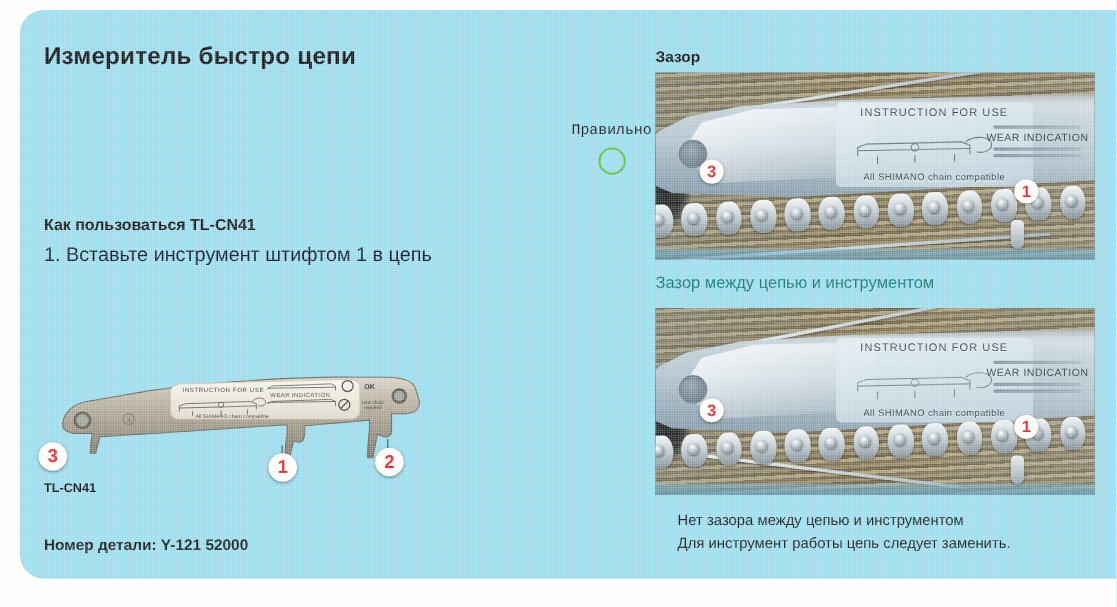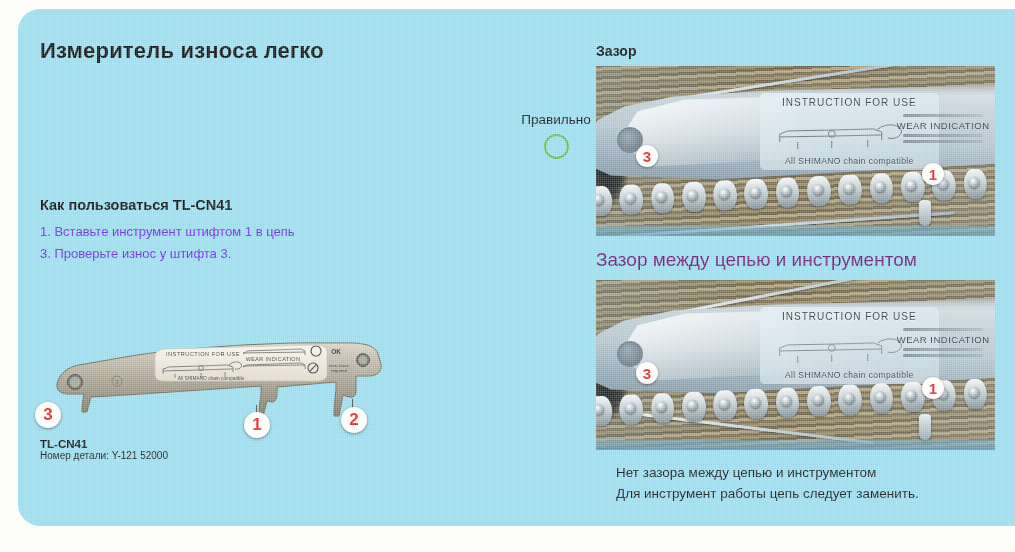--- a/index.html
+++ b/index.html
@@ -35,51 +35,51 @@
   .lead{
     position:absolute;left:22px;top:88px;
     font-size:14.5px;color:#15181a;
   }
   .howto-title{
     position:absolute;left:22px;top:188px;
     font-size:14.5px;font-weight:bold;color:#111;
   }
   .steps{
     position:absolute;left:22px;top:212px;
-    font-size:13px;color:#6d28d9;line-height:21.5px;
+    font-size:18px;color:#0f172a;line-height:21.5px;
   }
   .steps div{white-space:nowrap;}
 
   .partname{
     position:absolute;left:22px;top:429px;
     font-size:11.5px;font-weight:bold;color:#111;
   }
   .partno{
-    position:absolute;left:22px;top:441px;
-    font-size:10px;color:#15181a;
+    position:absolute;left:22px;top:478px;
+    font-size:14px;color:#15181a;font-weight:bold;
   }
 
   .eval-title{
     position:absolute;left:578px;top:34px;
     font-size:14px;font-weight:bold;color:#111;
   }
   .cap1{
     position:absolute;left:578px;top:240px;
-    font-size:19px;color:#701a75;white-space:nowrap;
+    font-size:15px;color:#0f766e;white-space:nowrap;
   }
   .cap2{
     position:absolute;left:578px;top:453px;
     font-size:13.5px;color:#15181a;line-height:21px;margin-left:20px;
   }
   .cap2 div{white-space:nowrap;}
 
   .verdict{
     position:absolute;text-align:center;
   }
-  .verdict .vlabel{font-size:13.5px;color:#15181a;white-space:nowrap;}
+  .verdict .vlabel{font-size:13.5px;color:#15181a;white-space:nowrap;font-family:Liberation Mono, monospace;}
   .verdict .vicon{margin-top:7px;display:flex;justify-content:center;}
 
   .ok-ring{
     width:25px;height:25px;border-radius:50%;
     border:2.6px solid #6abf3c;box-sizing:border-box;
   }
   .no-ring{
     position:relative;width:25px;height:25px;border-radius:50%;
     border:2.8px solid #e0262c;box-sizing:border-box;
   }
@@ -196,26 +196,25 @@
   .toolart{position:absolute;left:33px;top:325px;width:345px;height:90px;}
   .lead-line{position:absolute;background:#3b3b3b;width:1px;}
 
 </style>
 </head>
 <body>
 
 <div class="page">
   <div class="panel">
 
-    <div class="h1">Измеритель износа легко</div>
+    <div class="h1">Измеритель быстро цепи</div>
 
     <div class="howto-title">Как пользоваться TL-CN41</div>
     <div class="steps">
       <div>1. Вставьте инструмент штифтом 1 в цепь</div>
-      <div>3. Проверьте износ у штифта 3.</div>
     </div>
 
     <div class="toolart">
       <svg viewBox="0 0 345 90" width="345" height="90">
         <defs>
           <linearGradient id="gmetal" x1="0" y1="0" x2="0" y2="1">
             <stop offset="0%" stop-color="#d9d4c7"></stop>
             <stop offset="18%" stop-color="#c3bdae"></stop>
             <stop offset="48%" stop-color="#a9a293"></stop>
             <stop offset="78%" stop-color="#8e8878"></stop>

